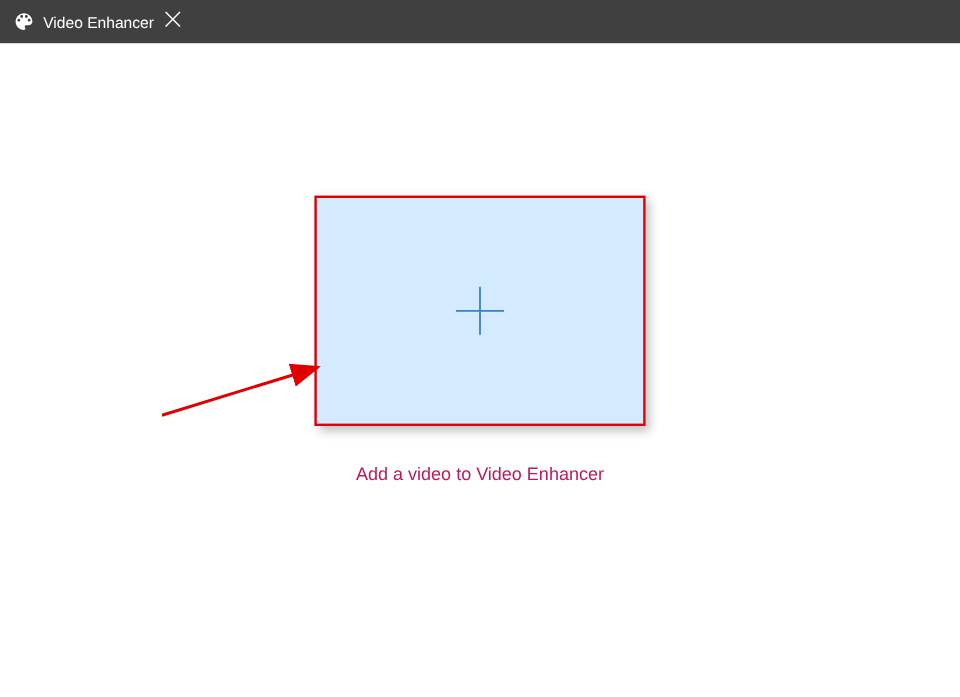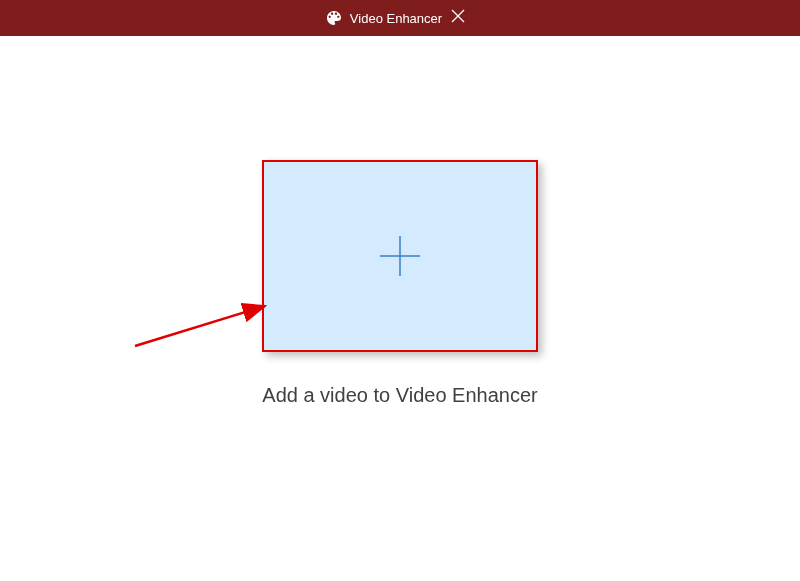--- a/index.html
+++ b/index.html
@@ -10,24 +10,24 @@
     body {
       width: 800px;
       height: 581px;
       font-family: -apple-system, BlinkMacSystemFont, "Segoe UI", Arial, sans-serif;
       background: #ffffff;
       overflow: hidden;
       position: relative;
     }
     .titlebar {
       height: 36px;
-      background: #7f1d1d;
+      background: #404040;
       display: flex;
       align-items: center;
-      justify-content: center;
+      justify-content: flex-start;
       padding: 16px 12px;
     }
     .titlebar-left {
       display: flex;
       align-items: center;
       gap: 8px;
     }
     .app-icon {
       width: 16px;
       height: 16px;
@@ -71,22 +71,22 @@
       justify-content: center;
       cursor: pointer;
       box-shadow: 4px 4px 8px rgba(0,0,0,0.25);
     }
     .plus-icon {
       width: 50px;
       height: 50px;
     }
     .caption {
       margin-top: 32px;
-      font-size: 20px;
-      color: #404040;
+      font-size: 15px;
+      color: #be185d;
       text-align: center;
     }
     .arrow-annotation {
       position: absolute;
       left: 130px;
       top: 260px;
       pointer-events: none;
     }
   </style>
 </head>

